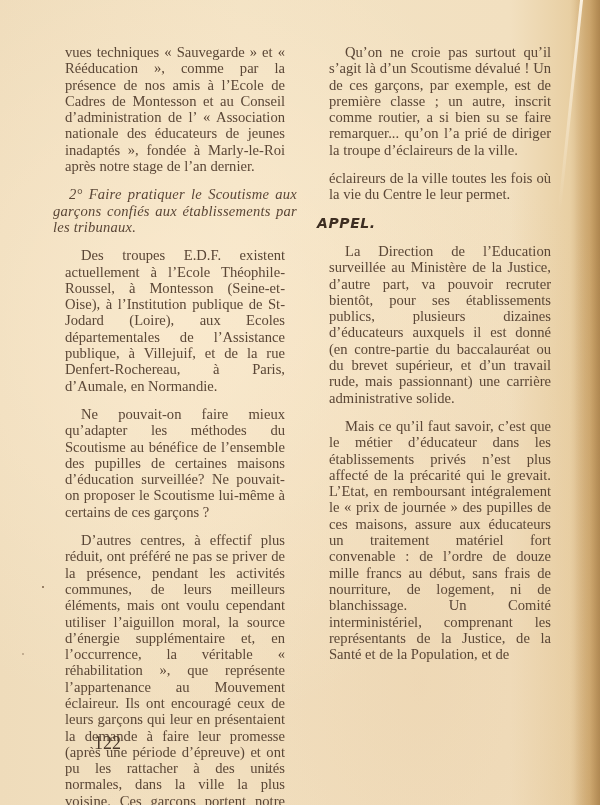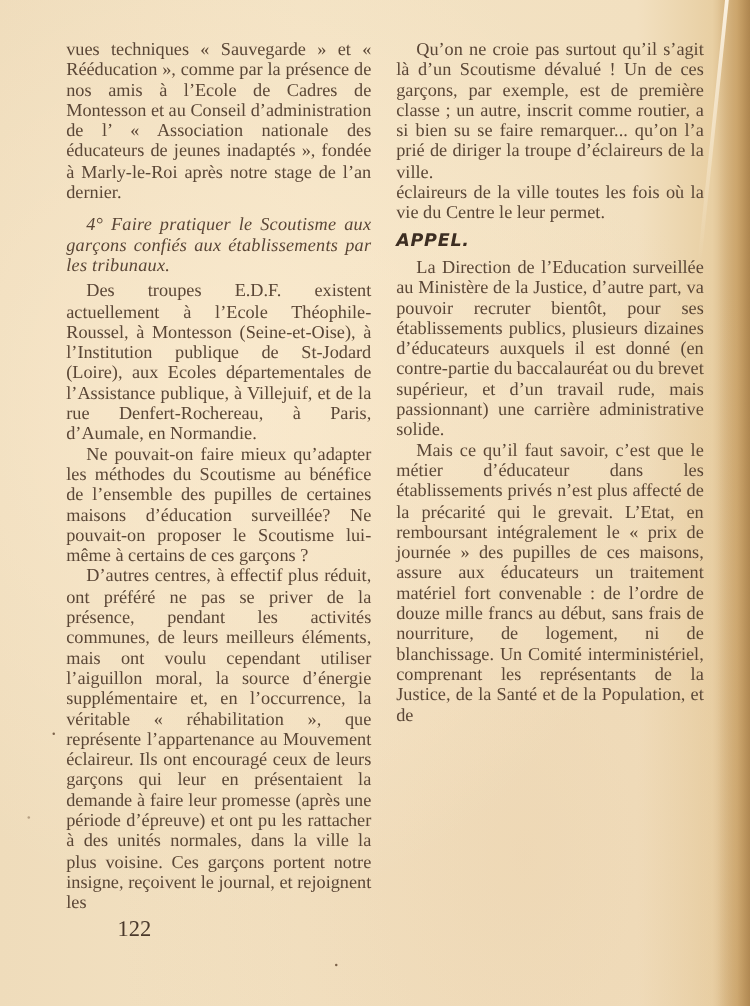--- a/index.html
+++ b/index.html
@@ -51,21 +51,21 @@
     }
     .col-left {
       left: 53px;
       width: 244px;
     }
     .col-right {
       left: 317px;
       width: 246px;
     }
     .para {
-      margin: 0;
+      margin: 12px;
       text-indent: 16px;
     }
     .para.noindent {
       text-indent: 0;
     }
     .section-heading {
       margin: 10px 0 4px 0;
       text-indent: 16px;
       font-style: italic;
       font-size: 14.6px;
@@ -100,21 +100,21 @@
   </style>
 </head>
 <body>
 
 <div class="page">
   <div class="spine-shadow"></div>
   <div class="crease"></div>
 
   <div class="column col-left">
     <p class="para noindent">vues techniques « Sauvegarde » et « Rééducation », comme par la présence de nos amis à l’Ecole de Cadres de Montesson et au Conseil d’administration de l’ « Association nationale des éducateurs de jeunes inadaptés », fondée à Marly-le-Roi après notre stage de l’an dernier.</p>
-    <p class="section-heading">4° Faire pratiquer le Scoutisme aux garçons confiés aux établissements par les tribunaux.</p>
+    <p class="section-heading">2° Faire pratiquer le Scoutisme aux garçons confiés aux établissements par les tribunaux.</p>
     <p class="para">Des troupes E.D.F. existent actuellement à l’Ecole Théophile-Roussel, à Montesson (Seine-et-Oise), à l’Institution publique de St-Jodard (Loire), aux Ecoles départementales de l’Assistance publique, à Villejuif, et de la rue Denfert-Rochereau, à Paris, d’Aumale, en Normandie.</p>
     <p class="para">Ne pouvait-on faire mieux qu’adapter les méthodes du Scoutisme au bénéfice de l’ensemble des pupilles de certaines maisons d’éducation surveillée? Ne pouvait-on proposer le Scoutisme lui-même à certains de ces garçons ?</p>
     <p class="para">D’autres centres, à effectif plus réduit, ont préféré ne pas se priver de la présence, pendant les activités communes, de leurs meilleurs éléments, mais ont voulu cependant utiliser l’aiguillon moral, la source d’énergie supplémentaire et, en l’occurrence, la véritable « réhabilitation », que représente l’appartenance au Mouvement éclaireur. Ils ont encouragé ceux de leurs garçons qui leur en présentaient la demande à faire leur promesse (après une période d’épreuve) et ont pu les rattacher à des unités normales, dans la ville la plus voisine. Ces garçons portent notre insigne, reçoivent le journal, et rejoignent les</p>
   </div>
 
   <div class="column col-right">
     <p class="para">Qu’on ne croie pas surtout qu’il s’agit là d’un Scoutisme dévalué ! Un de ces garçons, par exemple, est de première classe ; un autre, inscrit comme routier, a si bien su se faire remarquer... qu’on l’a prié de diriger la troupe d’éclaireurs de la ville.</p>
     <p class="para noindent">éclaireurs de la ville toutes les fois où la vie du Centre le leur permet.</p>
     <div class="appel">APPEL.</div>
     <p class="para">La Direction de l’Education surveillée au Ministère de la Justice, d’autre part, va pouvoir recruter bientôt, pour ses établissements publics, plusieurs dizaines d’éducateurs auxquels il est donné (en contre-partie du baccalauréat ou du brevet supérieur, et d’un travail rude, mais passionnant) une carrière administrative solide.</p>

